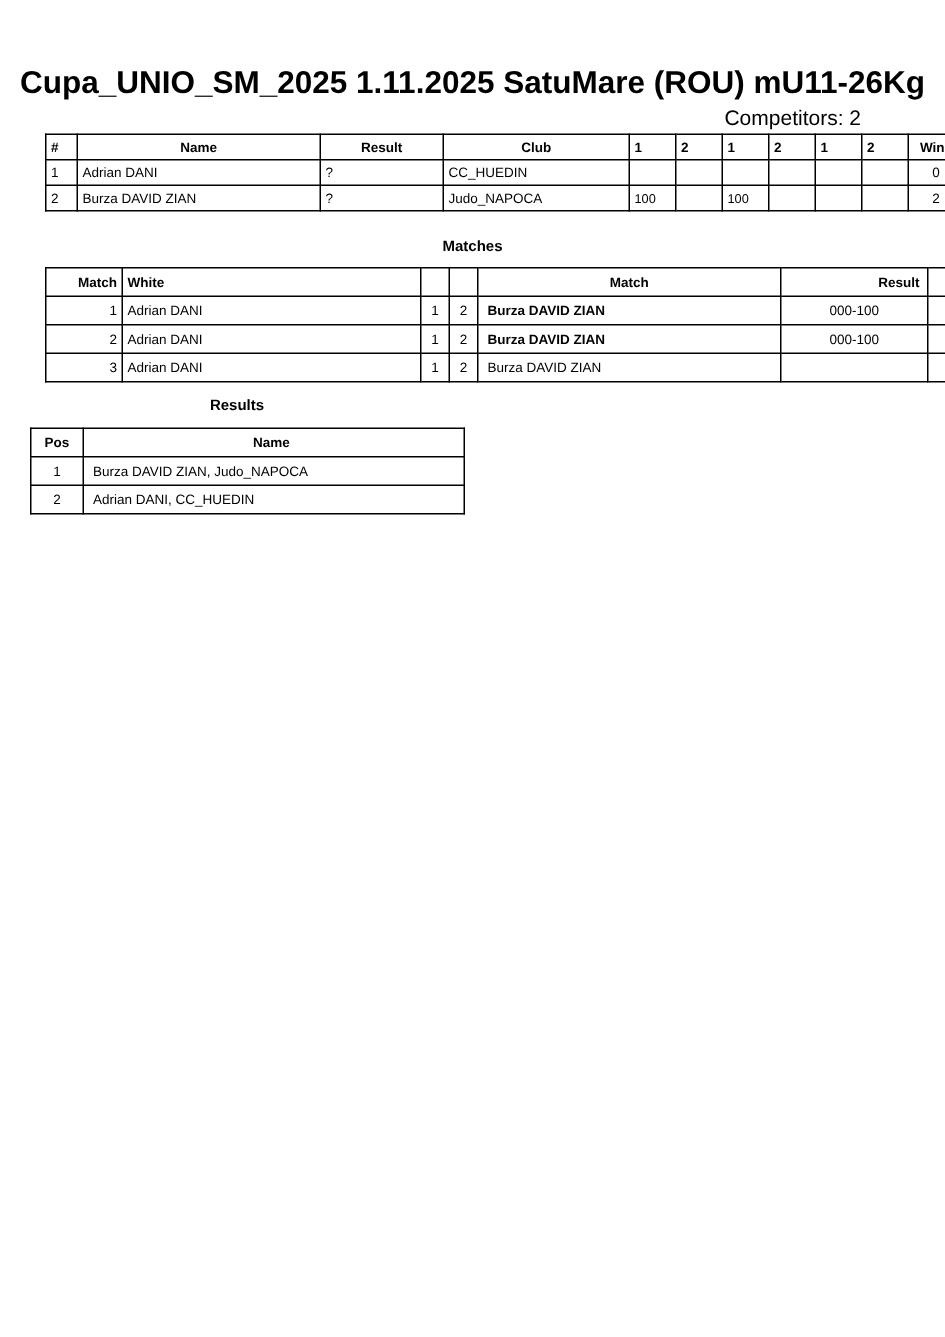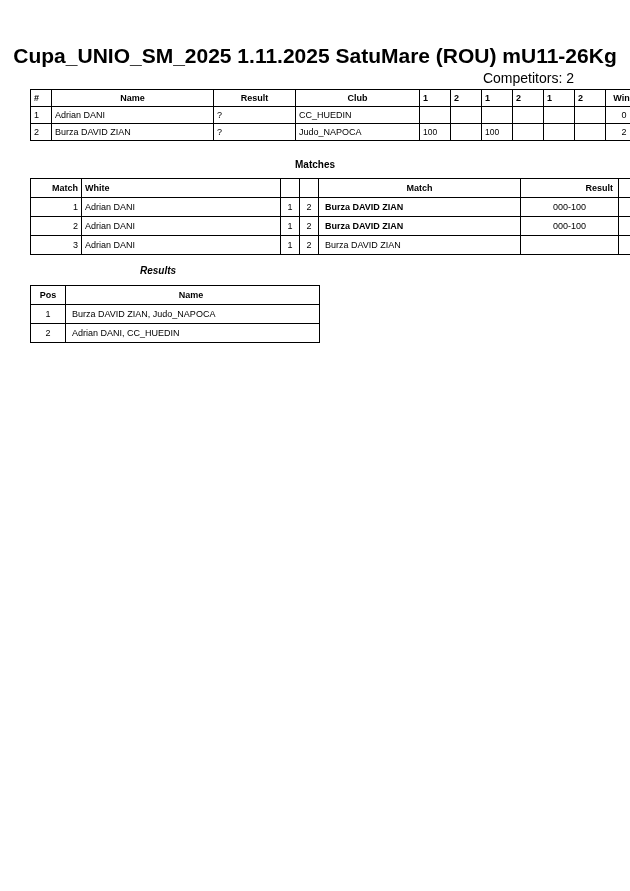--- a/index.html
+++ b/index.html
@@ -97,21 +97,21 @@
   .m-blue   { width: 195px; text-align: left; padding-left: 6px; }
   .m-result { width: 60px;  text-align: center; }
   .m-time   { width: 38px;  text-align: right; padding-right: 5px; }
   th.m-blue { text-align: center; padding-left: 3px; }
   th.m-result { text-align: right; padding-right: 5px; padding-left: 32px; }
   th.m-time { text-align: right; padding-right: 5px; }
   .winner { font-weight: bold; }
   
   #results-table {
     position: absolute;
-    left: 30px;
+    left: 20px;
     top: 285px;
     width: 286px;
   }
   #results-table td, #results-table th { height: 16px; }
   .r-pos  { width: 28px;  text-align: center; }
   .r-name { width: 250px; text-align: left; padding-left: 6px; }
   th.r-name { text-align: center; padding-left: 0; }
 </style>
 </head>
 <body>
@@ -211,21 +211,21 @@
         <td class="m-white">Adrian DANI</td>
         <td class="m-s1">1</td>
         <td class="m-s2">2</td>
         <td class="m-blue">Burza DAVID ZIAN</td>
         <td class="m-result"></td>
         <td class="m-time"></td>
       </tr>
     </tbody>
   </table>
 
-  <div class="sect-head" style="top:265px; width:316px; left:0;font-style:italic;">Results</div>
+  <div class="sect-head" style="top:265px; width:316px; left:0;">Results</div>
 
   <table class="grid" id="results-table">
     <thead>
       <tr>
         <th class="r-pos">Pos</th>
         <th class="r-name">Name</th>
       </tr>
     </thead>
     <tbody>
       <tr>

